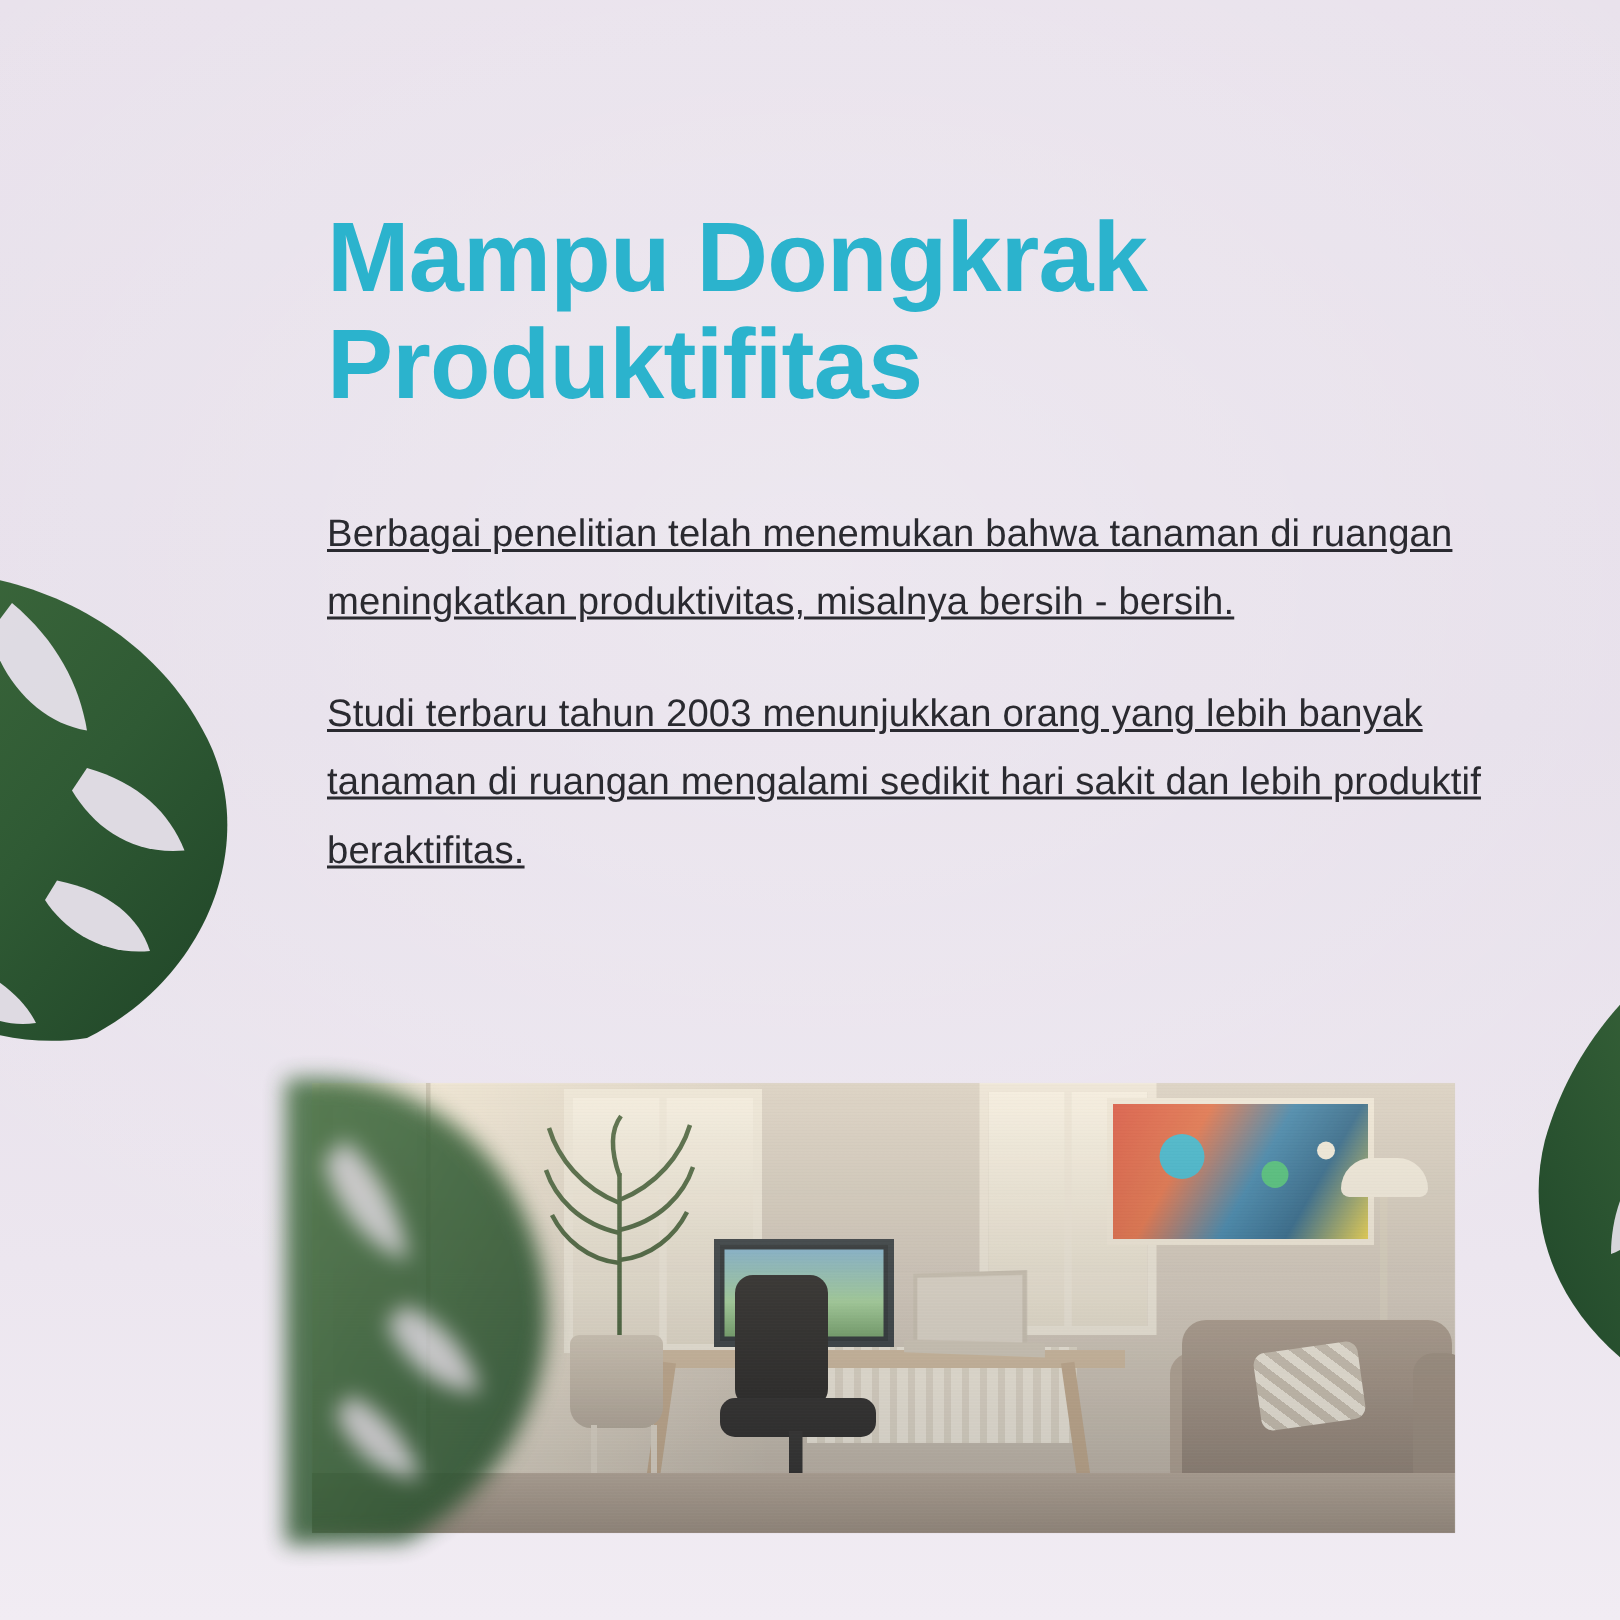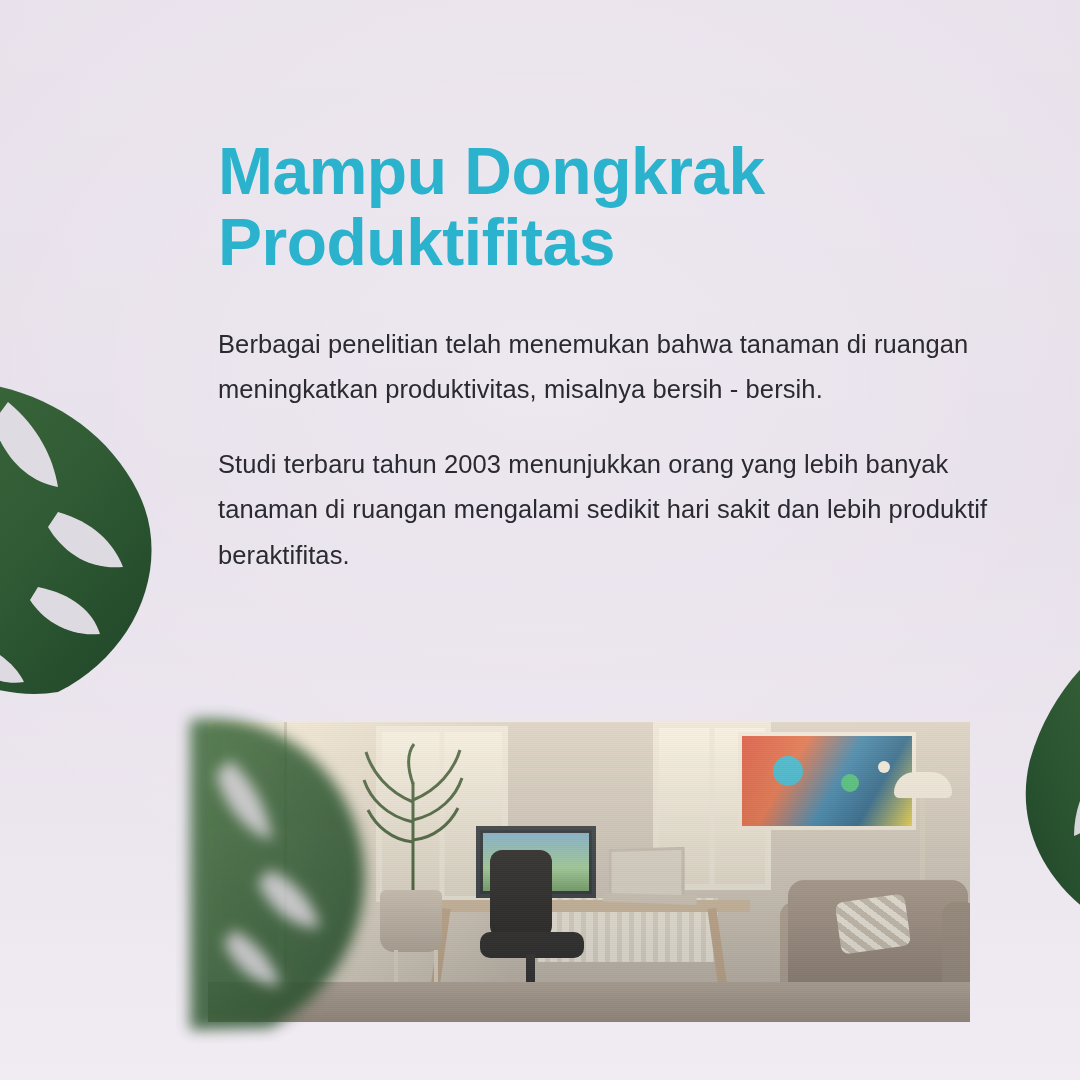--- a/index.html
+++ b/index.html
@@ -87,21 +87,22 @@
     left: 218px;
     top: 322px;
     width: 790px;
     color: #2a2a30;
     font-size: 25.5px;
     line-height: 1.77;
     font-weight: 400;
     letter-spacing: 0.1px;
   }
   .body-copy p {
-    margin: 0 0 30px 0;
+    margin: 12px 0 30px 0;
+    text-decoration: underline;
   }
   .body-copy p:last-child { margin-bottom: 0; }
 
   
   .photo {
     position: absolute;
     left: 208px;
     top: 722px;
     width: 762px;
     height: 300px;

